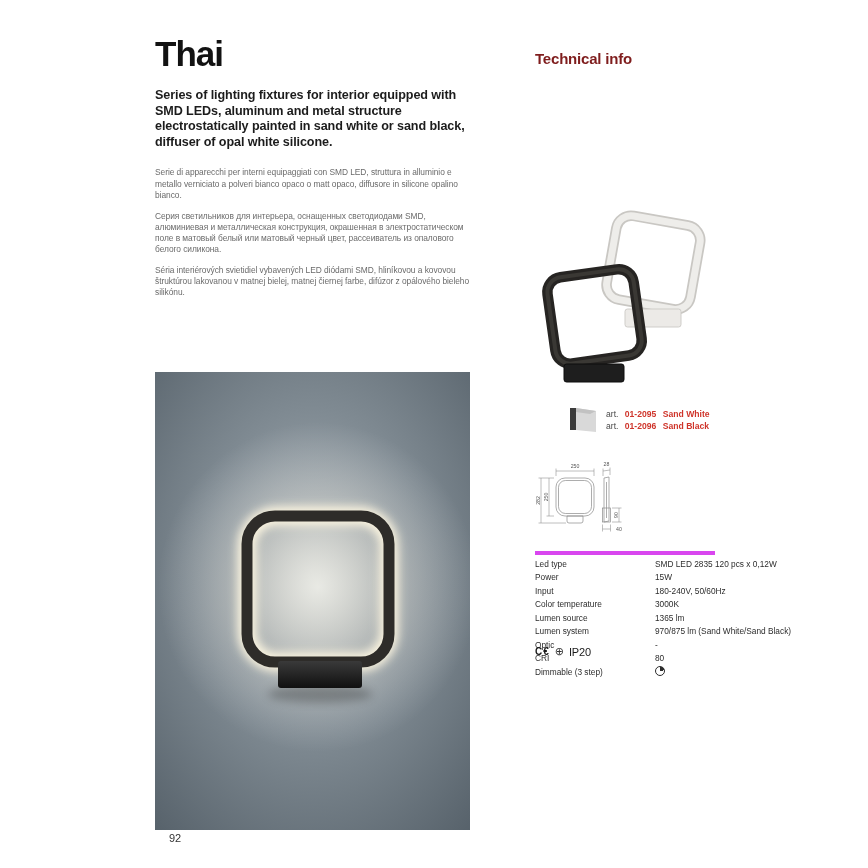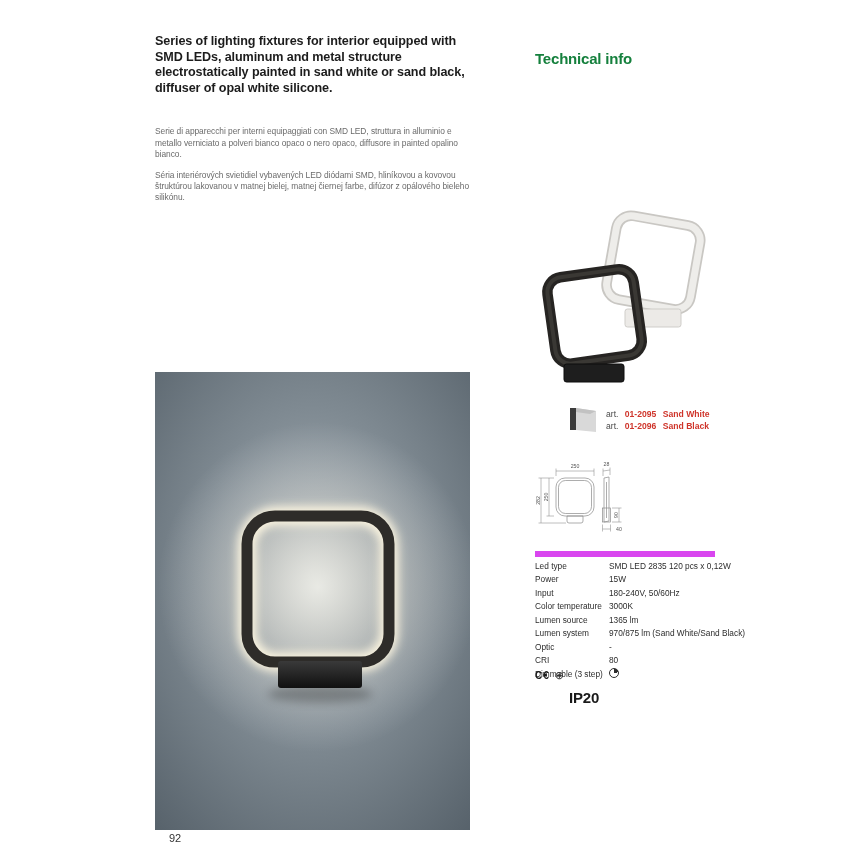--- a/index.html
+++ b/index.html
@@ -3,59 +3,61 @@
 <meta charset="utf-8">
 <style>
   html,body{margin:0;padding:0;}
   body{
     width:868px;height:868px;position:relative;background:#ffffff;
     font-family:"Liberation Sans", sans-serif;color:#1a1a1a;overflow:hidden;
   }
   
   .left-col{position:absolute;left:155px;top:34px;width:318px;}
   .title{font-size:35px;font-weight:800;letter-spacing:-1px;margin:0 0 14px 0;color:#121212;}
-  .lead{font-size:12.6px;font-weight:700;line-height:1.24;margin:0 0 30px 0;color:#1c1c1c;letter-spacing:-0.1px;}
+  .lead{font-size:12.6px;font-weight:700;line-height:1.24;margin:0 0 17px 0;color:#1c1c1c;letter-spacing:-0.1px;}
   .tr-par{font-size:8.4px;line-height:1.32;color:#6b6b6b;margin:0 0 10px 0;letter-spacing:-0.05px;}
   
   .photo{position:absolute;left:155px;top:372px;width:315px;height:458px;overflow:hidden;}
   .photo svg{display:block;}
   
   .page-num{position:absolute;left:169px;top:832px;font-size:11px;color:#333;}
   
-  .tech-heading{position:absolute;left:535px;top:50px;font-size:15px;font-weight:700;color:#15803d;letter-spacing:-0.2px;}
+  .tech-heading{position:absolute;left:535px;top:50px;font-size:15px;font-weight:700;color:#7f1d1d;letter-spacing:-0.2px;}
   .duo{position:absolute;left:537px;top:198px;width:192px;height:192px;}
   
   .articles{position:absolute;left:535px;top:407px;display:flex;align-items:center;padding-left:35px;}
   .art-thumb{width:27px;height:25px;margin-right:9px;}
   .art-lines{padding-top:1px;}
   .art-row{font-size:8.6px;line-height:1.45;white-space:nowrap;}
   .art-prefix{color:#4a4a4a;margin-right:4px;}
   .art-red{color:#cf352b;font-weight:700;}
   .art-code{margin-right:4px;}
   
   .dims{position:absolute;left:532px;top:452px;width:108px;height:95px;}
   .dims text{font-size:5.2px;fill:#555;}
   
-  .specs{position:absolute;left:535px;top:551px;width:180px;border-top:6px solid #d946ef;padding-top:3px;}
+  .specs{position:absolute;left:535px;top:551px;width:180px;border-top:4px solid #d946ef;padding-top:3px;}
   .spec-row{display:flex;font-size:8.3px;line-height:1.62;color:#2c2c2c;}
   .spec-label{width:74px;flex:none;}
-  .spec-value{white-space:nowrap;}
+  .spec-value{white-space:nowrap;margin-left:46px;}
   .dimmer-icon{display:inline-block;width:8px;height:8px;border:1px solid #2c2c2c;border-radius:50%;
     background:conic-gradient(#2c2c2c 0deg 80deg, transparent 80deg 360deg);vertical-align:-1px;}
   .marks{position:absolute;left:535px;top:645px;font-size:10px;display:flex;align-items:center;color:#1a1a1a;}
   .ce-mark{font-weight:600;letter-spacing:1px;margin-right:5px;}
   .circle-mark{font-size:11px;margin-right:5px;color:#333;}
-  .ip-mark{font-weight:700;font-size:15px;letter-spacing:-0.2px;margin-top:44px;}
+  .ip-mark{font-weight:400;font-size:11px;letter-spacing:-0.2px;}
 </style>
 </head>
 <body>
 
 <div class="left-col">
+  <h1 class="title">Thai</h1>
   <p class="lead">Series of lighting fixtures for interior equipped with SMD LEDs, aluminum and metal structure electrostatically painted in sand white or sand black, diffuser of opal white silicone.</p>
-  <p class="tr-par">Serie di apparecchi per interni equipaggiati con SMD LED, struttura in alluminio e metallo verniciato a polveri bianco opaco o nero opaco, diffusore in painted opalino bianco.</p>
+  <p class="tr-par">Serie di apparecchi per interni equipaggiati con SMD LED, struttura in alluminio e metallo verniciato a polveri bianco opaco o matt opaco, diffusore in silicone opalino bianco.</p>
+  <p class="tr-par">Серия светильников для интерьера, оснащенных светодиодами SMD, алюминиевая и металлическая конструкция, окрашенная в электростатическом поле в матовый белый или матовый черный цвет, рассеиватель из опалового белого силикона.</p>
   <p class="tr-par">Séria interiérových svietidiel vybavených LED diódami SMD, hliníkovou a kovovou štruktúrou lakovanou v matnej bielej, matnej čiernej farbe, difúzor z opálového bieleho silikónu.</p>
 </div>
 
 <div class="photo">
   <svg width="315" height="458" viewBox="0 0 315 458">
     <defs>
       <radialGradient id="wall" cx="50%" cy="44%" r="80%">
         <stop offset="0%" stop-color="#a9b2b8"></stop>
         <stop offset="45%" stop-color="#7f8a92"></stop>
         <stop offset="100%" stop-color="#525d66"></stop>

